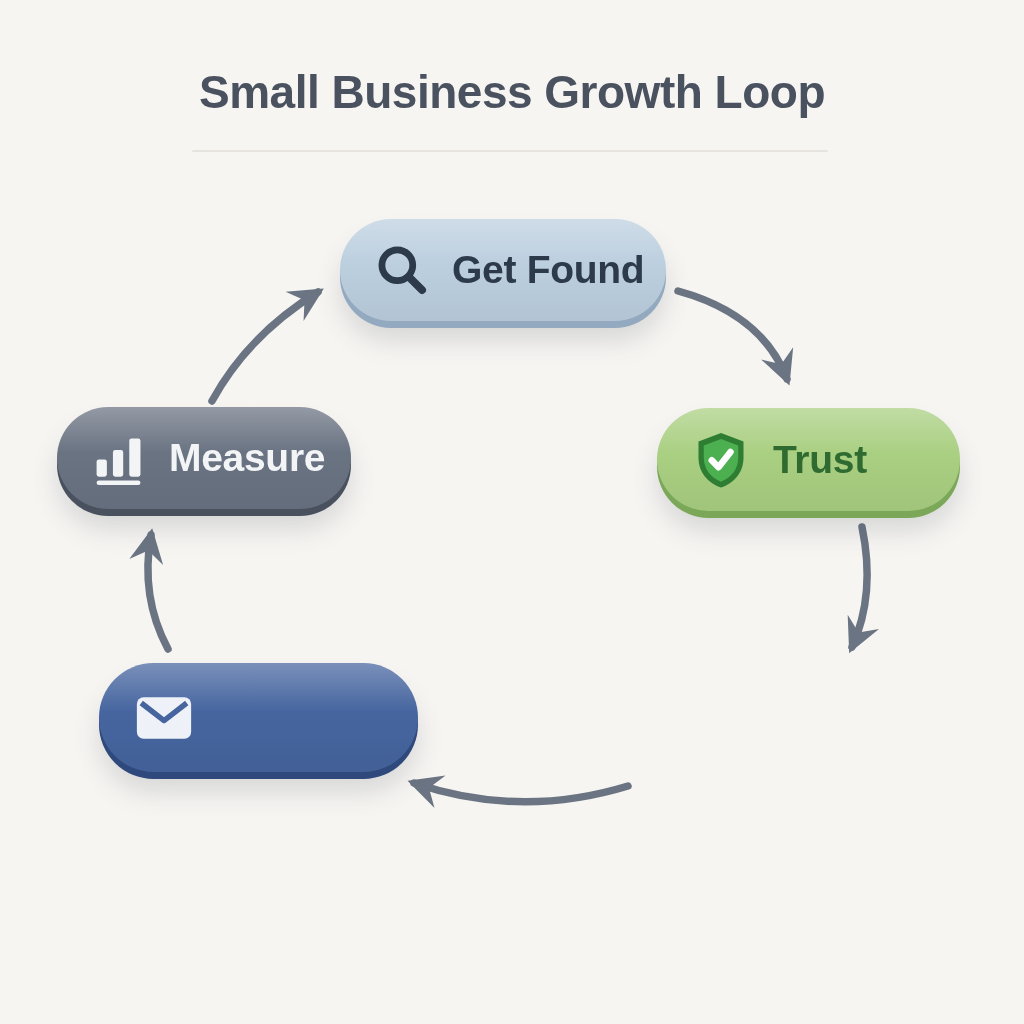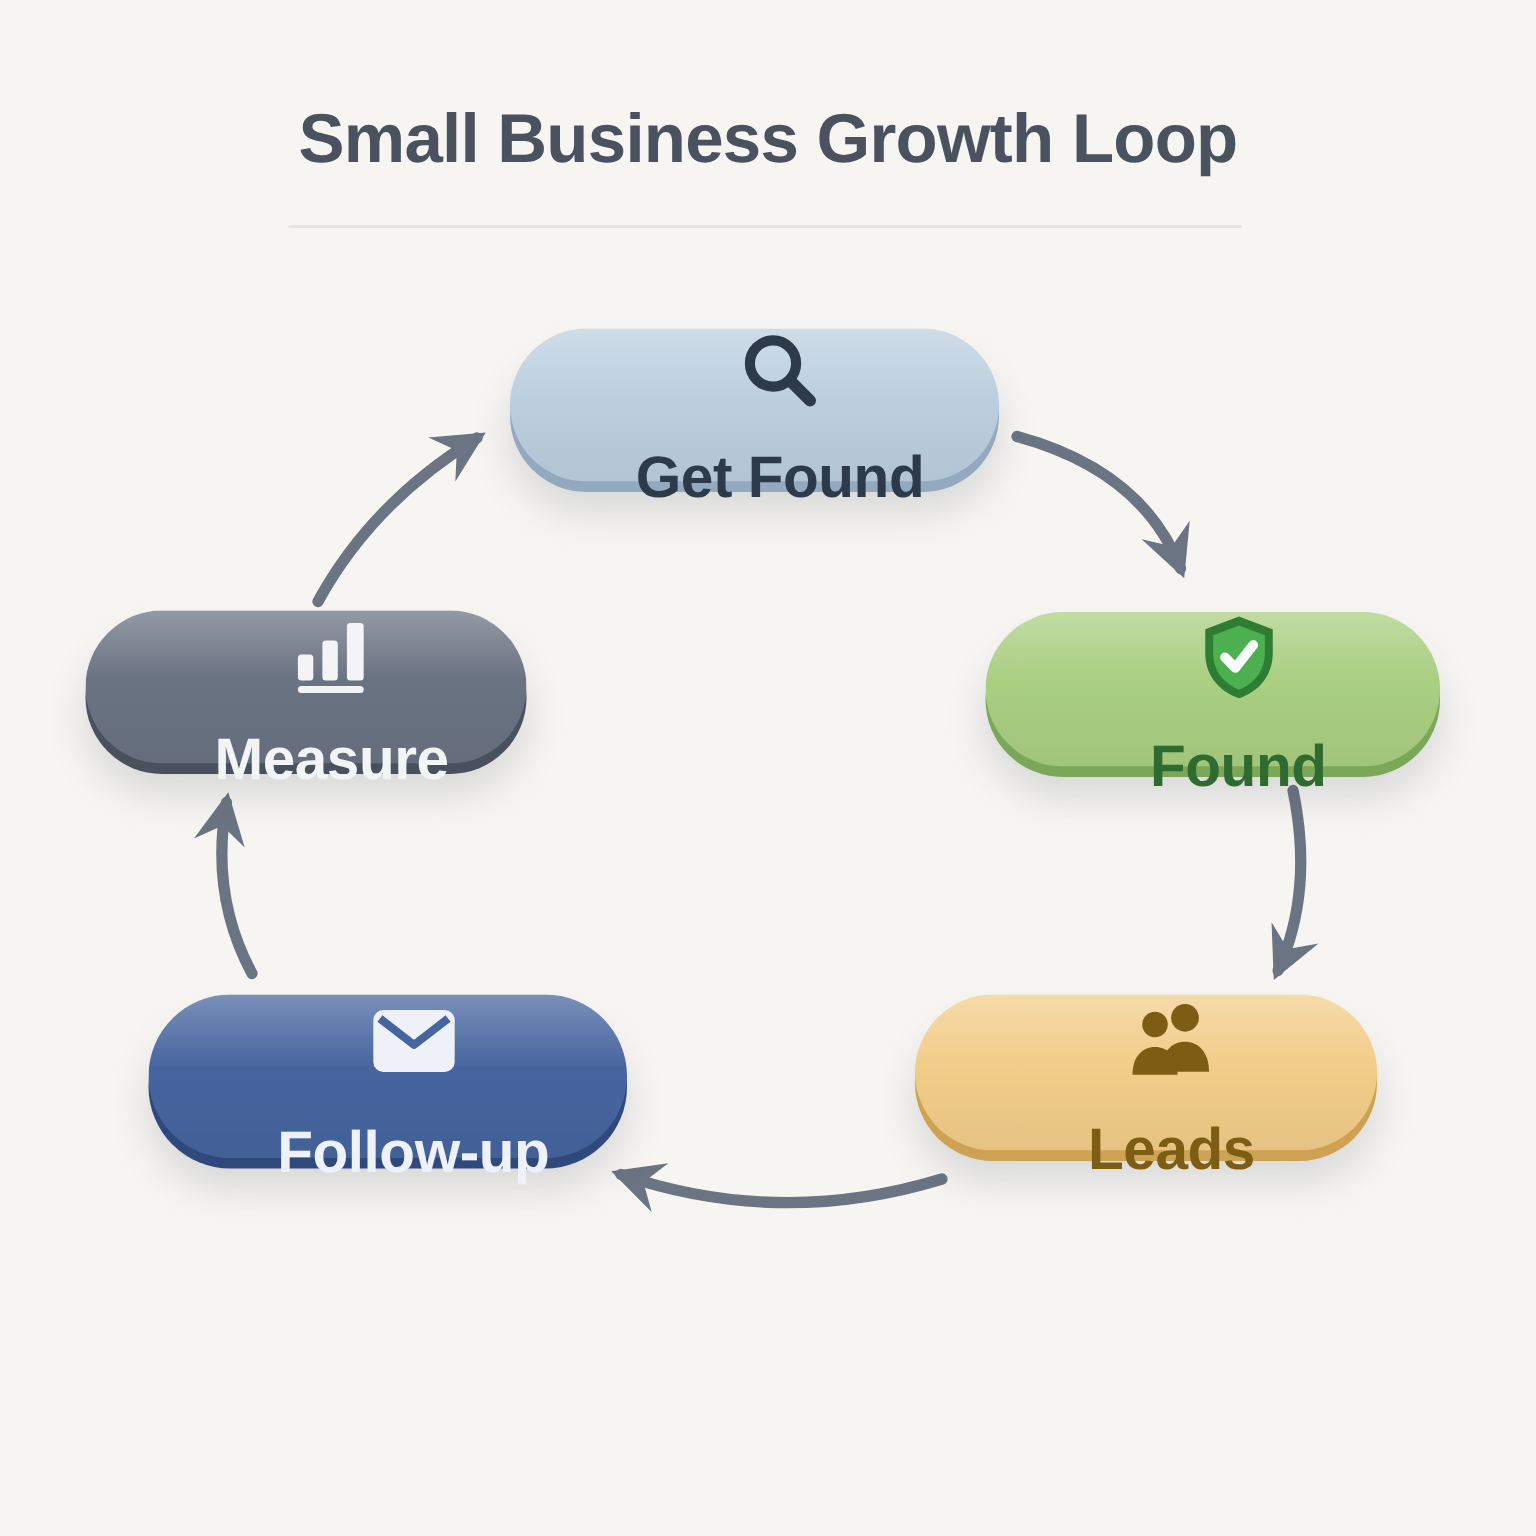--- a/index.html
+++ b/index.html
@@ -36,21 +36,20 @@
     position: absolute;
     display: flex; align-items: center;
     padding-left: 34px;
     gap: 22px;
     box-sizing: border-box;
     border-radius: 999px;
     background-color: var(--bg, #ccc);
     background-image: linear-gradient(180deg, rgba(255,255,255,.28), rgba(255,255,255,0) 45%, rgba(0,0,0,.05));
     color: var(--fg, #222);
     box-shadow: 0 7px 0 var(--edge, #999), 0 20px 26px rgba(60,70,90,.17);
-    flex-direction: column;
   }
   .pill .label {
     font-size: 39px; font-weight: 700; letter-spacing: -0.3px;
     white-space: nowrap;
   }
   .pill .icon { display: flex; align-items: center; justify-content: center; }
   .pill .icon svg { display: block; }
 
   #node-get-found { left: 340px; top: 200px; width: 326px; height: 102px; }
   #node-trust     { left: 657px; top: 389px; width: 303px; height: 103px; }
@@ -90,43 +89,31 @@
   </div>
 
   <div class="pill" id="node-trust" style="--bg: #a9cf81; --edge: #7aa858; --fg: #2f6b30; --shield-dark: #2e7d32; --shield-light: #4caf50; --check: #ffffff;">
     <span class="icon">
       <svg width="60" height="60" viewBox="0 0 24 24">
         <path d="M12 1.2 L21 4.6 V11 C21 17.2 17 21.3 12 23 C7 21.3 3 17.2 3 11 V4.6 Z" fill="var(--shield-dark)"></path>
         <path d="M12 3.6 L18.9 6.2 V11 C18.9 15.8 15.9 19.2 12 20.7 C8.1 19.2 5.1 15.8 5.1 11 V6.2 Z" fill="var(--shield-light)"></path>
         <path d="M8.3 12.1 L11 14.9 L15.8 8.8" fill="none" stroke="var(--check)" stroke-width="2.6" stroke-linecap="round" stroke-linejoin="round"></path>
       </svg>
     </span>
-    <span class="label">Found</span>
+    <span class="label">Trust</span>
   </div>
 
-  <div class="pill" id="node-leads" style="--bg: #f2cd89; --edge: #cda253; --fg: #7d5c14;">
-    <span class="icon">
-      <svg width="60" height="60" viewBox="0 0 24 24" fill="currentColor">
-        <circle cx="15.6" cy="6.2" r="3.7"></circle>
-        <path d="M9.2 20.6 C9.2 15.4 12 12.6 15.6 12.6 C19.2 12.6 22 15.4 22 20.6 Z"></path>
-        <circle cx="7.6" cy="8" r="3.4"></circle>
-        <path d="M1.6 21.4 C1.6 16.6 4.2 14 7.6 14 C11 14 13.6 16.6 13.6 21.4 Z"></path>
-      </svg>
-    </span>
-    <span class="label">Leads</span>
-  </div>
 
   <div class="pill" id="node-follow-up" style="--bg: #46659f; --edge: #30497c; --fg: #eef2f8;">
     <span class="icon">
       <svg width="62" height="62" viewBox="0 0 24 24">
         <rect x="1.5" y="4" width="21" height="16" rx="2.6" fill="var(--fg)"></rect>
         <path d="M3.2 6.2 L12 13 L20.8 6.2" fill="none" stroke="var(--bg)" stroke-width="2.1" stroke-linejoin="round"></path>
       </svg>
     </span>
-    <span class="label">Follow-up</span>
   </div>
 
   <div class="pill" id="node-measure" style="--bg: #6a7382; --edge: #49515e; --fg: #f2f4f6;">
     <span class="icon">
       <svg width="56" height="56" viewBox="0 0 24 24" fill="currentColor">
         <rect x="2.4" y="12.6" width="4.4" height="7.4" rx="1"></rect>
         <rect x="9.4" y="8.6" width="4.4" height="11.4" rx="1"></rect>
         <rect x="16.4" y="3.6" width="4.8" height="16.4" rx="1"></rect>
         <rect x="2.4" y="21.6" width="18.8" height="2" rx="1"></rect>
       </svg>

